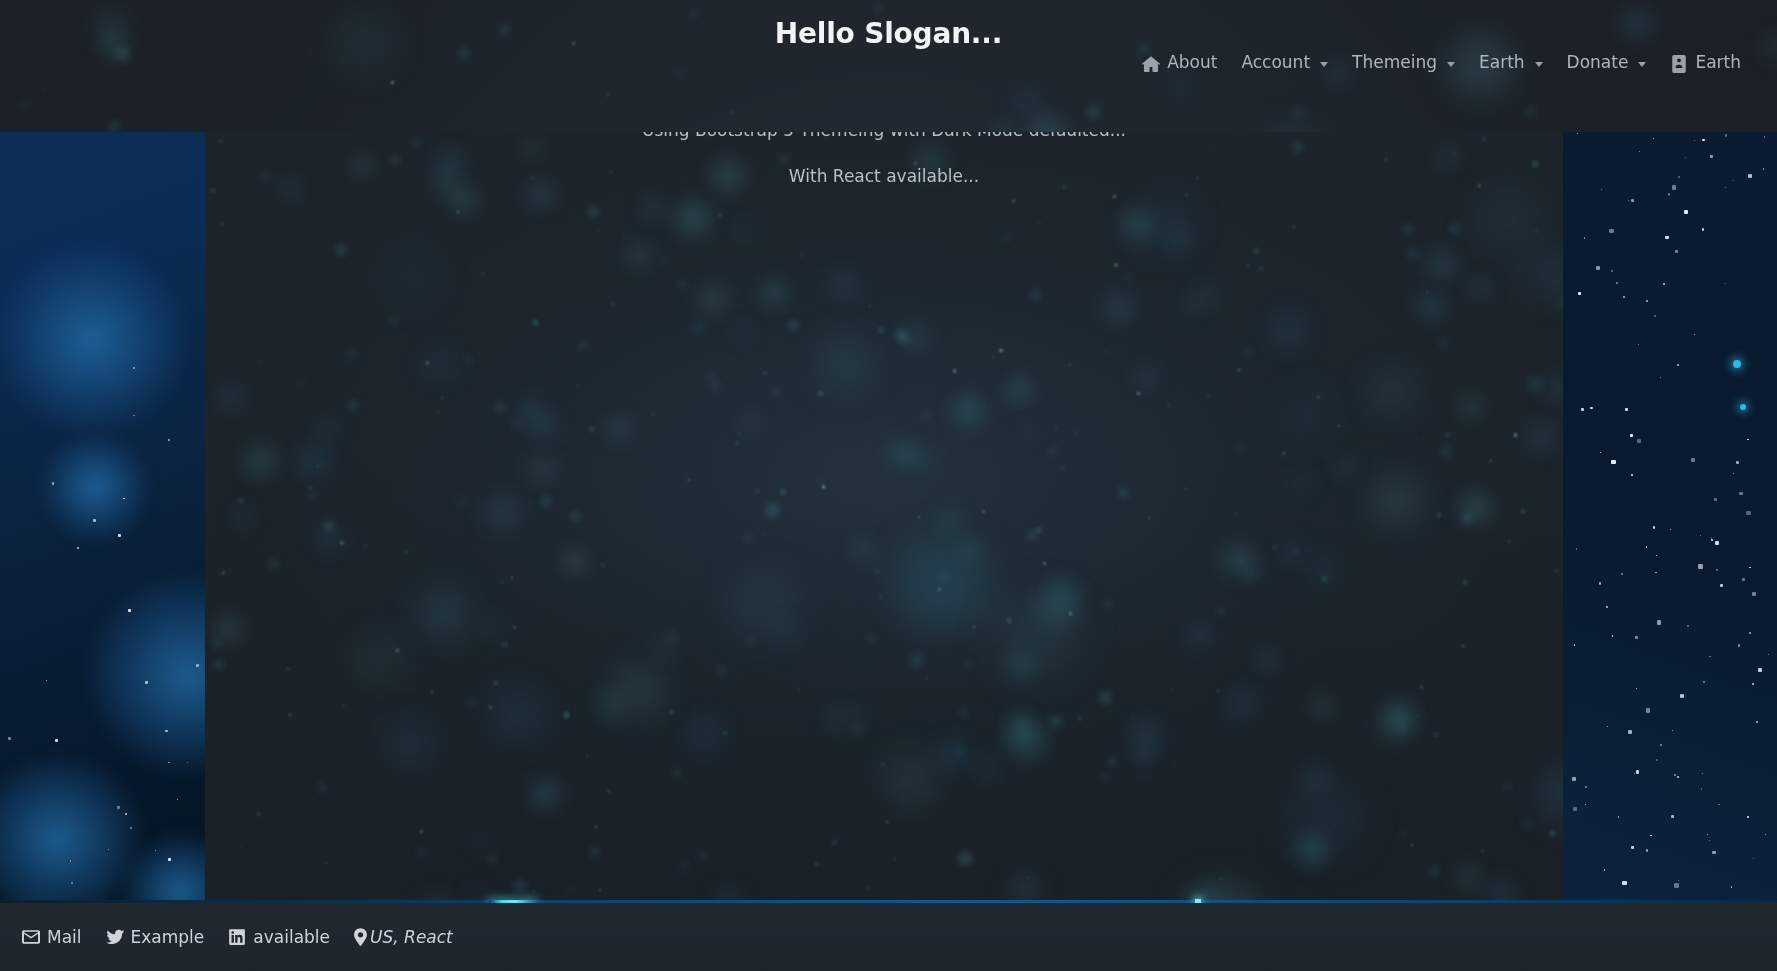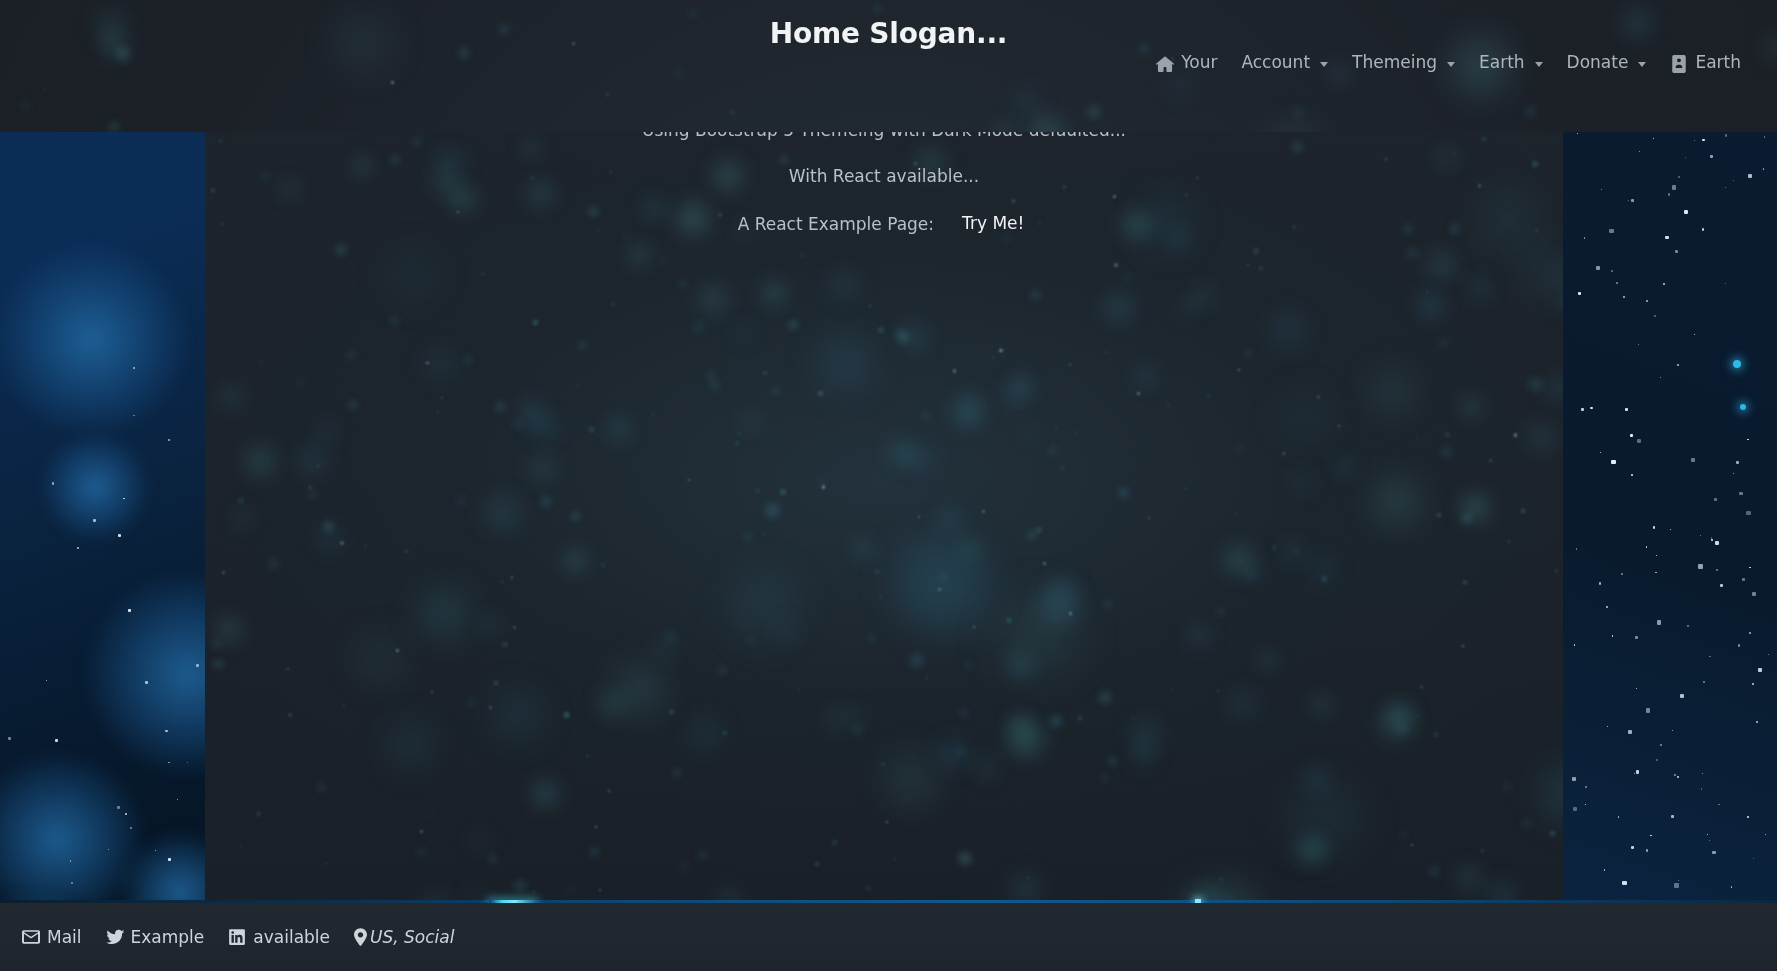--- a/index.html
+++ b/index.html
@@ -451,32 +451,32 @@
       <div class="bk xs" style="left: 1524.7px; top: 311.4px; width: 3.4px; height: 3.4px; background: rgba(170, 205, 225, 0.24);"></div>
       <div class="bk xs" style="left: 362.8px; top: 609.4px; width: 2.9px; height: 2.9px; background: rgba(170, 205, 225, 0.45);"></div>
       <div class="bk xs" style="left: 1570.5px; top: 618.8px; width: 3.3px; height: 3.3px; background: rgba(170, 205, 225, 0.28);"></div>
       <div class="bk xs" style="left: 1371.6px; top: 389.7px; width: 1.7px; height: 1.7px; background: rgba(170, 205, 225, 0.51);"></div>
       <div class="bk xs" style="left: 391.3px; top: 81px; width: 2.7px; height: 2.7px; background: rgba(170, 205, 225, 0.48);"></div>
     </div>
 
   <div id="header">
 
     <div id="brand-block">
-      <div id="slogan">Home Slogan...</div>
+      <div id="slogan">Hello Slogan...</div>
     </div>
 
     <nav id="navbar">
 
       <div class="nav-item">
         <span class="nav-ico">
           <svg viewBox="0 0 576 512">
               <path d="M280 17 8 239c-9 7-10 21-2 30s21 10 30 2l26-21v222c0 22 18 40 40 40h116c13 0 24-11 24-24V368c0-9 7-16 16-16h60c9 0 16 7 16 16v120c0 13 11 24 24 24h116c22 0 40-18 40-40V250l26 21c9 8 23 7 30-2s6-23-2-30L296 17c-5-4-11-4-16 0z"></path>
             </svg>
         </span>
-        <span>Your</span>
+        <span>About</span>
       </div>
 
       <div class="nav-item">
         <span>Account</span>
         <i class="caret"></i>
       </div>
 
       <div class="nav-item">
         <span>Themeing</span>
         <i class="caret"></i>
@@ -901,24 +901,20 @@
           <div class="bk xs" style="left: 1272.9px; top: 51.9px; width: 3.6px; height: 3.6px; background: rgba(160, 210, 225, 0.35);"></div>
           <div class="bk xs" style="left: 787.3px; top: 224.7px; width: 2px; height: 2px; background: rgba(160, 210, 225, 0.21);"></div>
           <div class="bk xs" style="left: 119.8px; top: 730.2px; width: 1.8px; height: 1.8px; background: rgba(160, 210, 225, 0.22);"></div>
           <div class="bk xs" style="left: 1111.7px; top: 263.6px; width: 2.9px; height: 2.9px; background: rgba(160, 210, 225, 0.32);"></div>
           <div class="bk xs" style="left: 483.3px; top: 347.2px; width: 1.7px; height: 1.7px; background: rgba(160, 210, 225, 0.38);"></div>
         </div>
 
       <div id="main-copy">
         <div class="copy-line">Using Bootstrap 5 Themeing with Dark Mode defaulted...</div>
         <div class="copy-line">With React available...</div>
-        <div id="react-row">
-          <span>A React Example Page:</span>
-          <button id="try-me-btn">Try Me!</button>
-        </div>
       </div>
     </section>
 
     <aside id="panel-right">
         <div class="star" style="left: 9.8px; top: 674.8px; width: 3.9px; height: 3.9px; opacity: 0.35;"></div>
         <div class="star" style="left: 90.6px; top: 182.5px; width: 2.4px; height: 2.4px; opacity: 0.4;"></div>
         <div class="star" style="left: 167.6px; top: 754px; width: 1.6px; height: 1.6px; opacity: 0.78;"></div>
         <div class="star" style="left: 112px; top: 118px; width: 2.5px; height: 2.5px; opacity: 0.5;"></div>
         <div class="star" style="left: 22.3px; top: 654.4px; width: 1.6px; height: 1.6px; opacity: 0.54;"></div>
         <div class="star" style="left: 161.6px; top: 2px; width: 2.6px; height: 2.6px; opacity: 0.39;"></div>
@@ -1075,18 +1071,18 @@
         </span>
         <span>available</span>
       </div>
 
       <div class="f-item loc">
         <span class="f-ico">
           <svg viewBox="0 0 384 512">
               <path d="M192 0C86 0 0 86 0 192c0 87 127 258 168 312 12 16 36 16 48 0 41-54 168-225 168-312C384 86 298 0 192 0zm0 272c-44 0-80-36-80-80s36-80 80-80 80 36 80 80-36 80-80 80z"></path>
             </svg>
         </span>
-        <span class="f-loc-text">US, Social</span>
+        <span class="f-loc-text">US, React</span>
       </div>
 
     </div>
   </footer>
 </div>
 
 </body></html>

